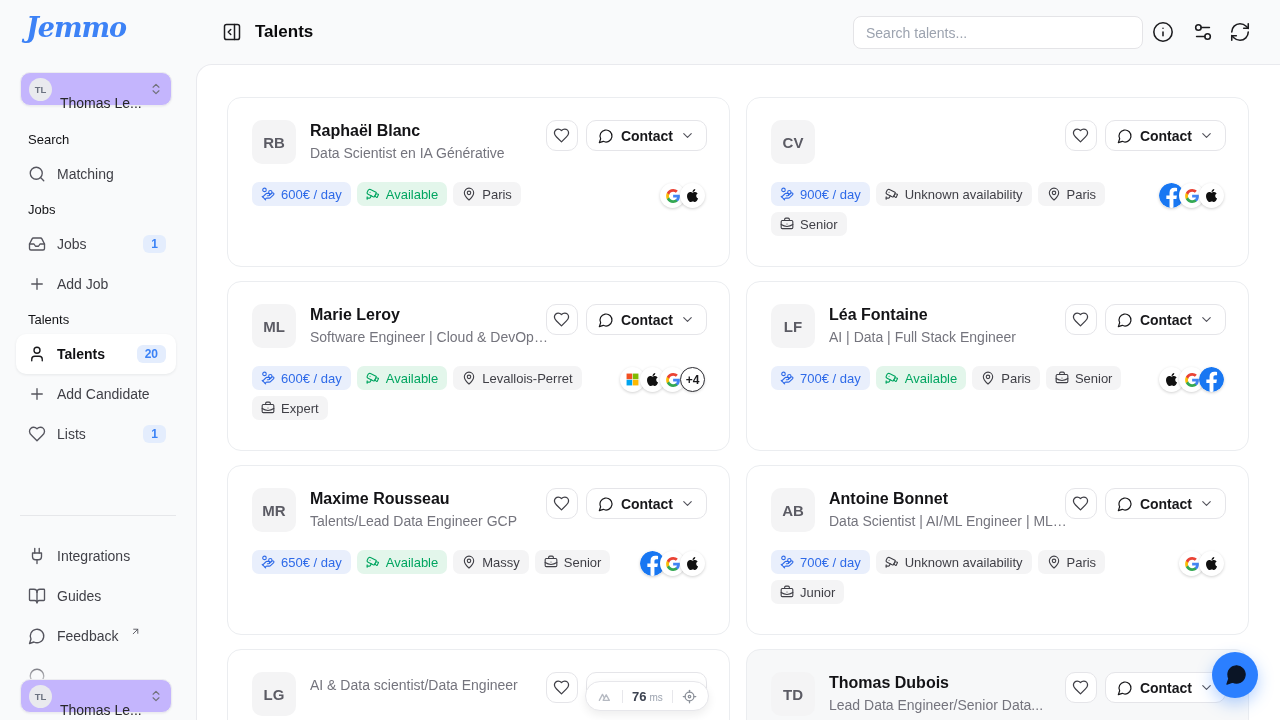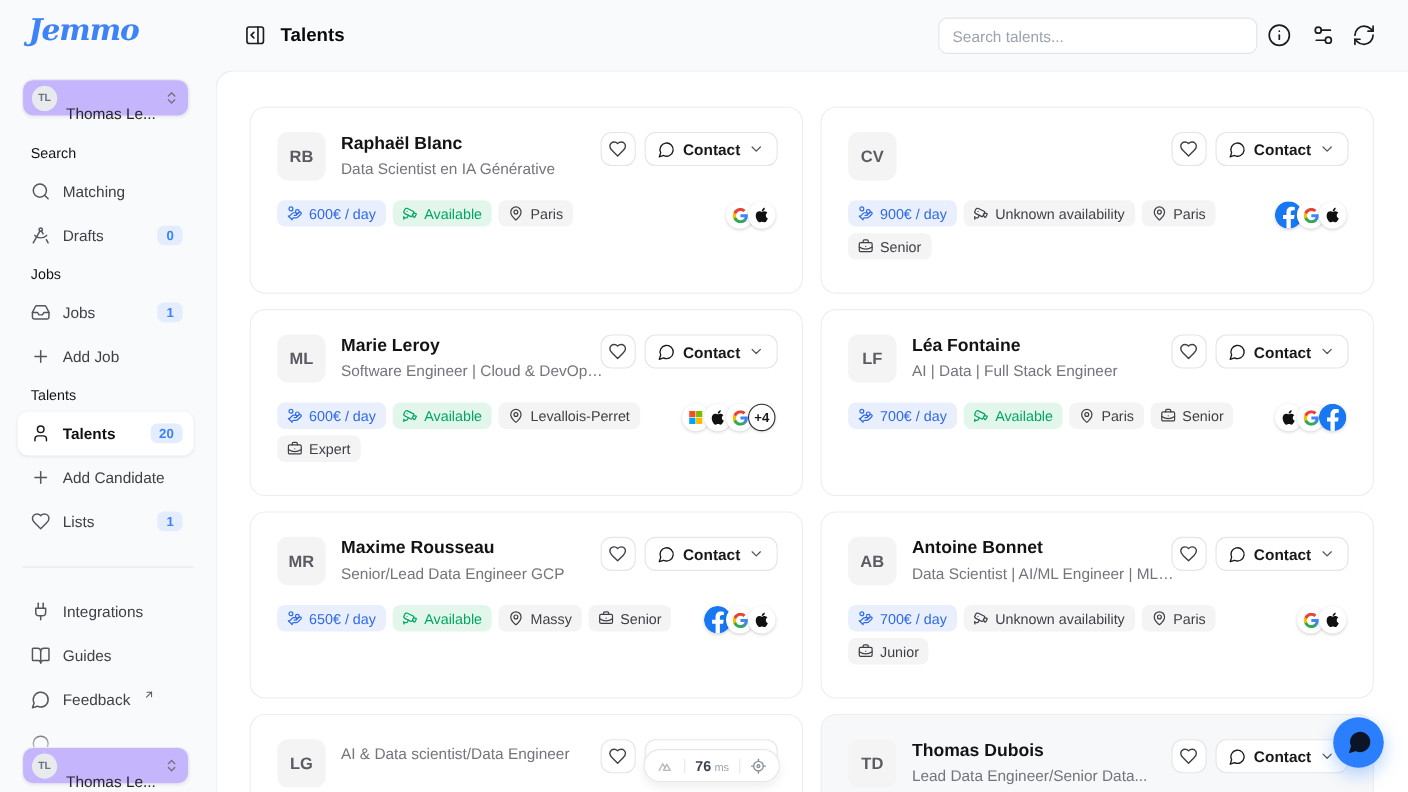--- a/index.html
+++ b/index.html
@@ -99,33 +99,20 @@
       <div class="nav-section-label">Search</div>
       <div class="nav-item">
         <span class="nav-ic">
           <svg width="18" height="18" viewBox="0 0 24 24" fill="none" stroke="currentColor" stroke-width="1.8" stroke-linecap="round" stroke-linejoin="round">
             <circle cx="11" cy="11" r="8"></circle>
             <path d="m21 21-4.3-4.3"></path>
           </svg>
         </span>
         <span class="nav-label">Matching</span>
       </div>
-      <div class="nav-item">
-        <span class="nav-ic">
-          <svg width="18" height="18" viewBox="0 0 24 24" fill="none" stroke="currentColor" stroke-width="1.8" stroke-linecap="round" stroke-linejoin="round">
-            <circle cx="12" cy="5" r="2"></circle>
-            <path d="m12.99 6.74 1.93 3.44"></path>
-            <path d="M19.136 12a10 10 0 0 1-14.271 0"></path>
-            <path d="m21 21-2.16-3.84"></path>
-            <path d="m3 21 8.02-14.26"></path>
-          </svg>
-        </span>
-        <span class="nav-label">Drafts</span>
-        <span class="nav-badge">0</span>
-      </div>
       <div class="nav-section-label">Jobs</div>
       <div class="nav-item">
         <span class="nav-ic">
           <svg width="18" height="18" viewBox="0 0 24 24" fill="none" stroke="currentColor" stroke-width="1.8" stroke-linecap="round" stroke-linejoin="round">
             <polyline points="22 12 16 12 14 15 10 15 8 12 2 12"></polyline>
             <path d="M5.45 5.11 2 12v6a2 2 0 0 0 2 2h16a2 2 0 0 0 2-2v-6l-3.45-6.89A2 2 0 0 0 16.76 4H7.24a2 2 0 0 0-1.79 1.11z"></path>
           </svg>
         </span>
         <span class="nav-label">Jobs</span>
         <span class="nav-badge">1</span>
@@ -609,21 +596,21 @@
               <path fill="#fff" d="M355.6 330l11.4-74.2h-71.2v-48.1c0-20.3 9.9-40.1 41.8-40.1h32.4v-63.2s-29.4-5-57.5-5c-58.6 0-96.9 35.5-96.9 99.8v56.5h-65.2V330h65.2v179.3a259 259 0 0 0 80.2 0V330z"></path>
             </svg>
           </div>
         </div>
   </article>
       <article class="card">
     <div class="card-head">
       <div class="avatar">MR</div>
       <div class="who">
         <div class="name">Maxime Rousseau</div>
-        <div class="role">Senior/Lead Data Engineer GCP</div>
+        <div class="role">Talents/Lead Data Engineer GCP</div>
       </div>
     </div>
     <div class="card-actions">
       <button class="icon-btn">
         <span style="display:flex;">
           <svg width="17" height="17" viewBox="0 0 24 24" fill="none" stroke="currentColor" stroke-width="1.8" stroke-linecap="round" stroke-linejoin="round">
                 <path d="M19 14c1.49-1.46 3-3.21 3-5.5A5.5 5.5 0 0 0 16.5 3c-1.76 0-3 .5-4.5 2-1.5-1.5-2.74-2-4.5-2A5.5 5.5 0 0 0 2 8.5c0 2.3 1.5 4.05 3 5.5l7 7Z"></path>
               </svg>
         </span>
       </button>

